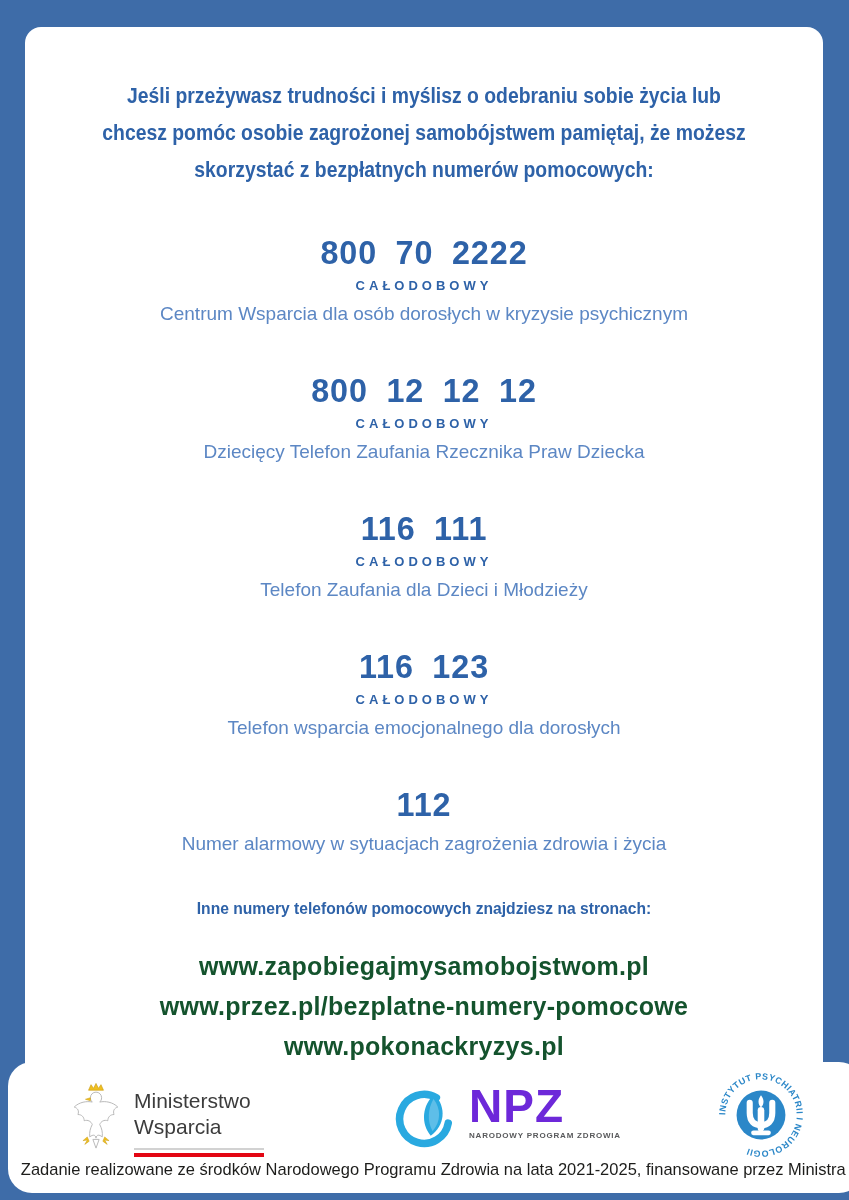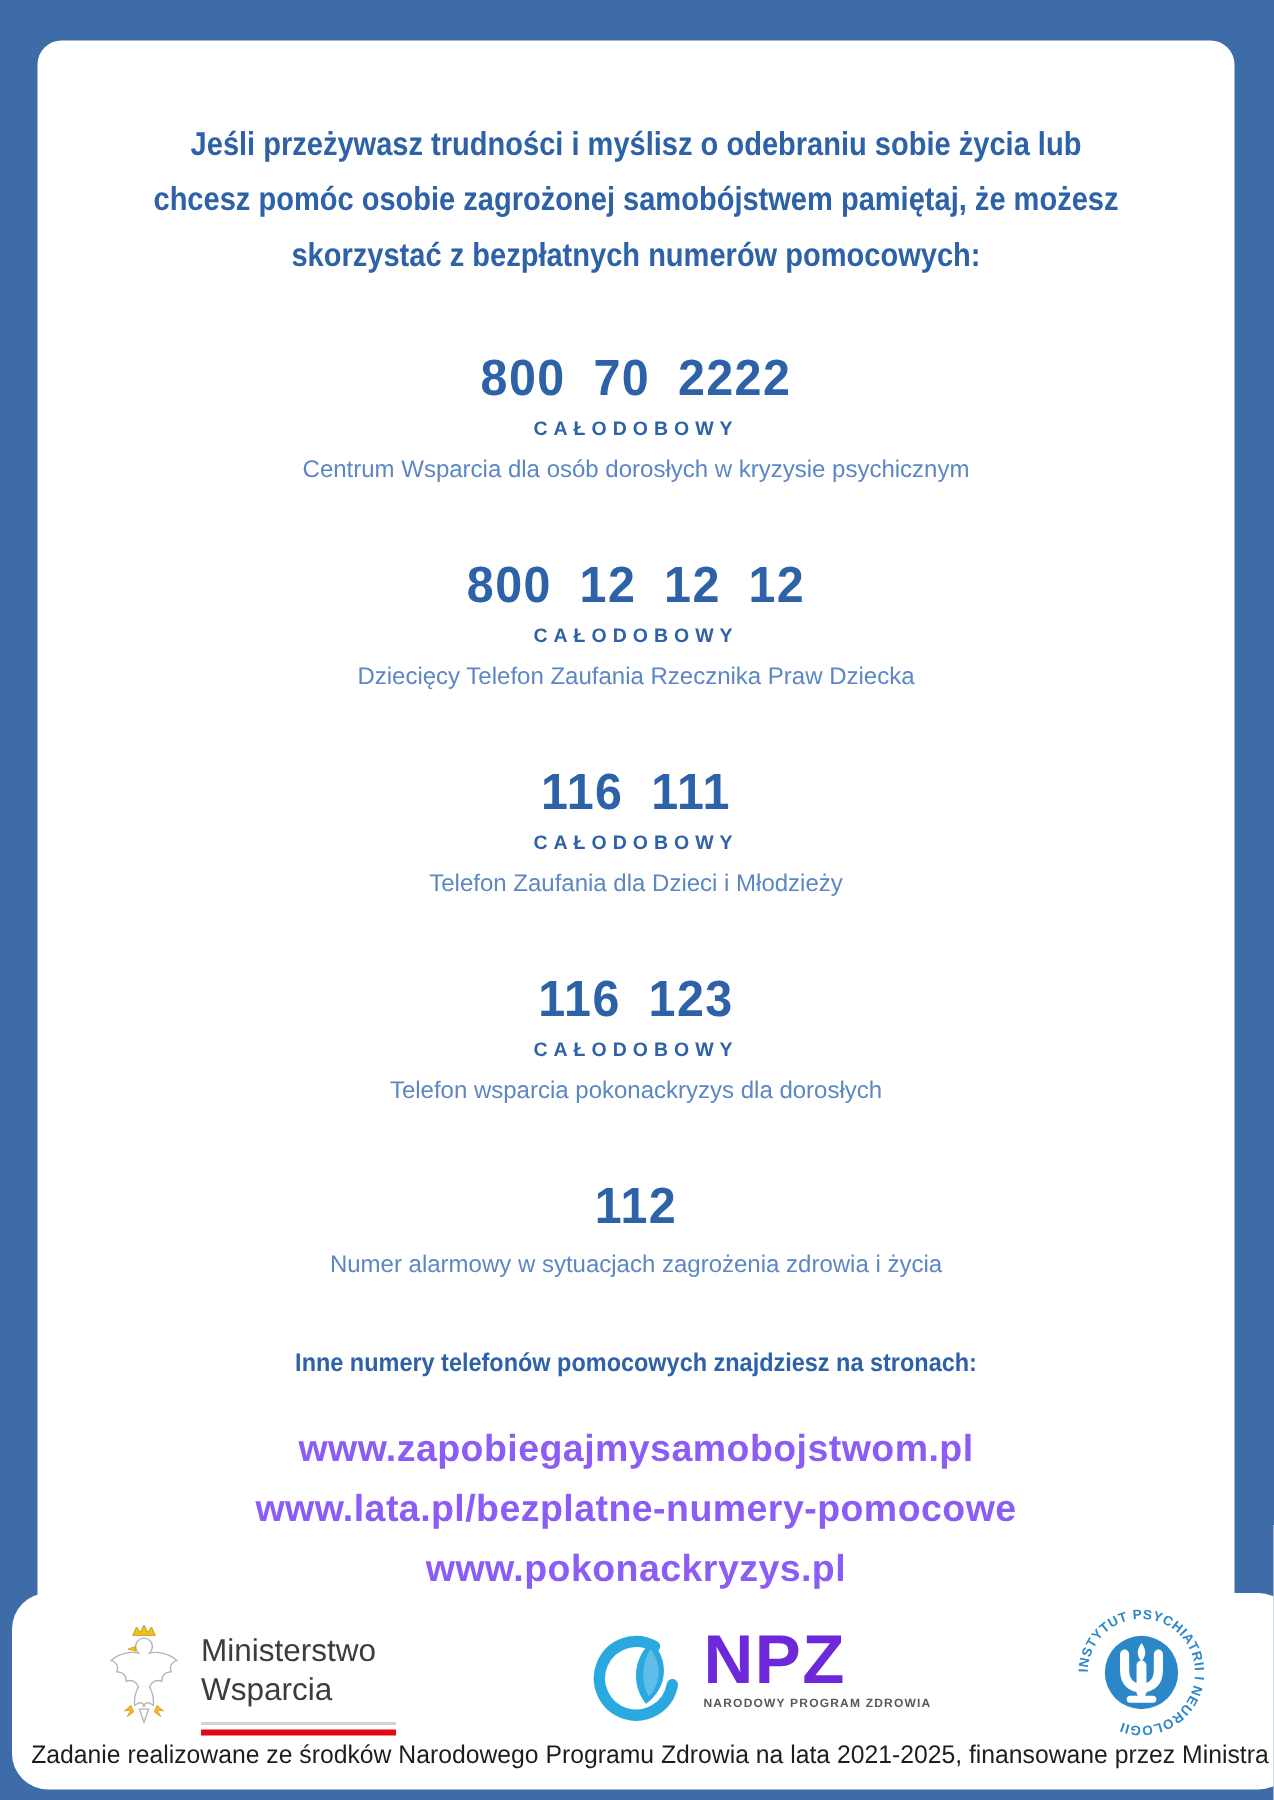--- a/index.html
+++ b/index.html
@@ -30,31 +30,31 @@
     transform:scaleX(0.95); transform-origin:50% 50%;
   }
   .availability {
     margin-top:6px;
     font-size:13px; font-weight:bold; color:#2e62a8;
     letter-spacing:4px; line-height:16px;
   }
   .availability:empty { display:none; }
   .helpline-desc {
     margin-top:8px;
-    font-size:16px; color:#5c87c4; line-height:24px;
+    font-size:19px; color:#5c87c4; line-height:24px;
   }
   .more-info-heading {
     margin-top:42px;
     font-size:17px; font-weight:bold; color:#2e62a8; line-height:22px;
     transform:scaleX(0.92); transform-origin:50% 50%;
     white-space:nowrap;
   }
   .websites { margin-top:26px; }
   .website-link {
-    font-size:25px; font-weight:bold; color:#8b5cf6;
+    font-size:25px; font-weight:bold; color:#14532d;
     line-height:40px; letter-spacing:0.3px;
   }
   .footer-card {
     position:absolute; left:8px; top:1062px;
     width:833px; height:131px;
     background:#ffffff; border-radius:24px;padding-left:22px;
   }
   .ministry { position:absolute; left:60px; top:20px; display:flex; }
   .mz-text { margin-left:10px; padding-top:6px; text-align:left; }
   .mz-name { font-size:21px; line-height:26px; color:#3c3c3c; }
@@ -103,34 +103,34 @@
 
   <div class="helpline">
     <div class="phone-number">116 111</div>
     <div class="availability">CAŁODOBOWY</div>
     <div class="helpline-desc">Telefon Zaufania dla Dzieci i Młodzieży</div>
   </div>
 
   <div class="helpline">
     <div class="phone-number">116 123</div>
     <div class="availability">CAŁODOBOWY</div>
-    <div class="helpline-desc">Telefon wsparcia pokonackryzys dla dorosłych</div>
+    <div class="helpline-desc">Telefon wsparcia emocjonalnego dla dorosłych</div>
   </div>
 
   <div class="helpline">
     <div class="phone-number">112</div>
 
     <div class="helpline-desc">Numer alarmowy w sytuacjach zagrożenia zdrowia i życia</div>
   </div>
 
   <div class="more-info-heading">Inne numery telefonów pomocowych znajdziesz na stronach:</div>
 
   <div class="websites">
     <div class="website-link">www.zapobiegajmysamobojstwom.pl</div>
-    <div class="website-link">www.lata.pl/bezplatne-numery-pomocowe</div>
+    <div class="website-link">www.przez.pl/bezplatne-numery-pomocowe</div>
     <div class="website-link">www.pokonackryzys.pl</div>
   </div>
 </div>
 
 <div class="footer-card">
 
   <div class="ministry">
     <span>
       <svg width="56" height="70" viewBox="0 0 90 112">
         <path d="M33,13 L37,4 L41,10 L45,2 L49,10 L53,4 L57,13 Z" fill="#f0c020" stroke="#c89a10" stroke-width="1"></path>

